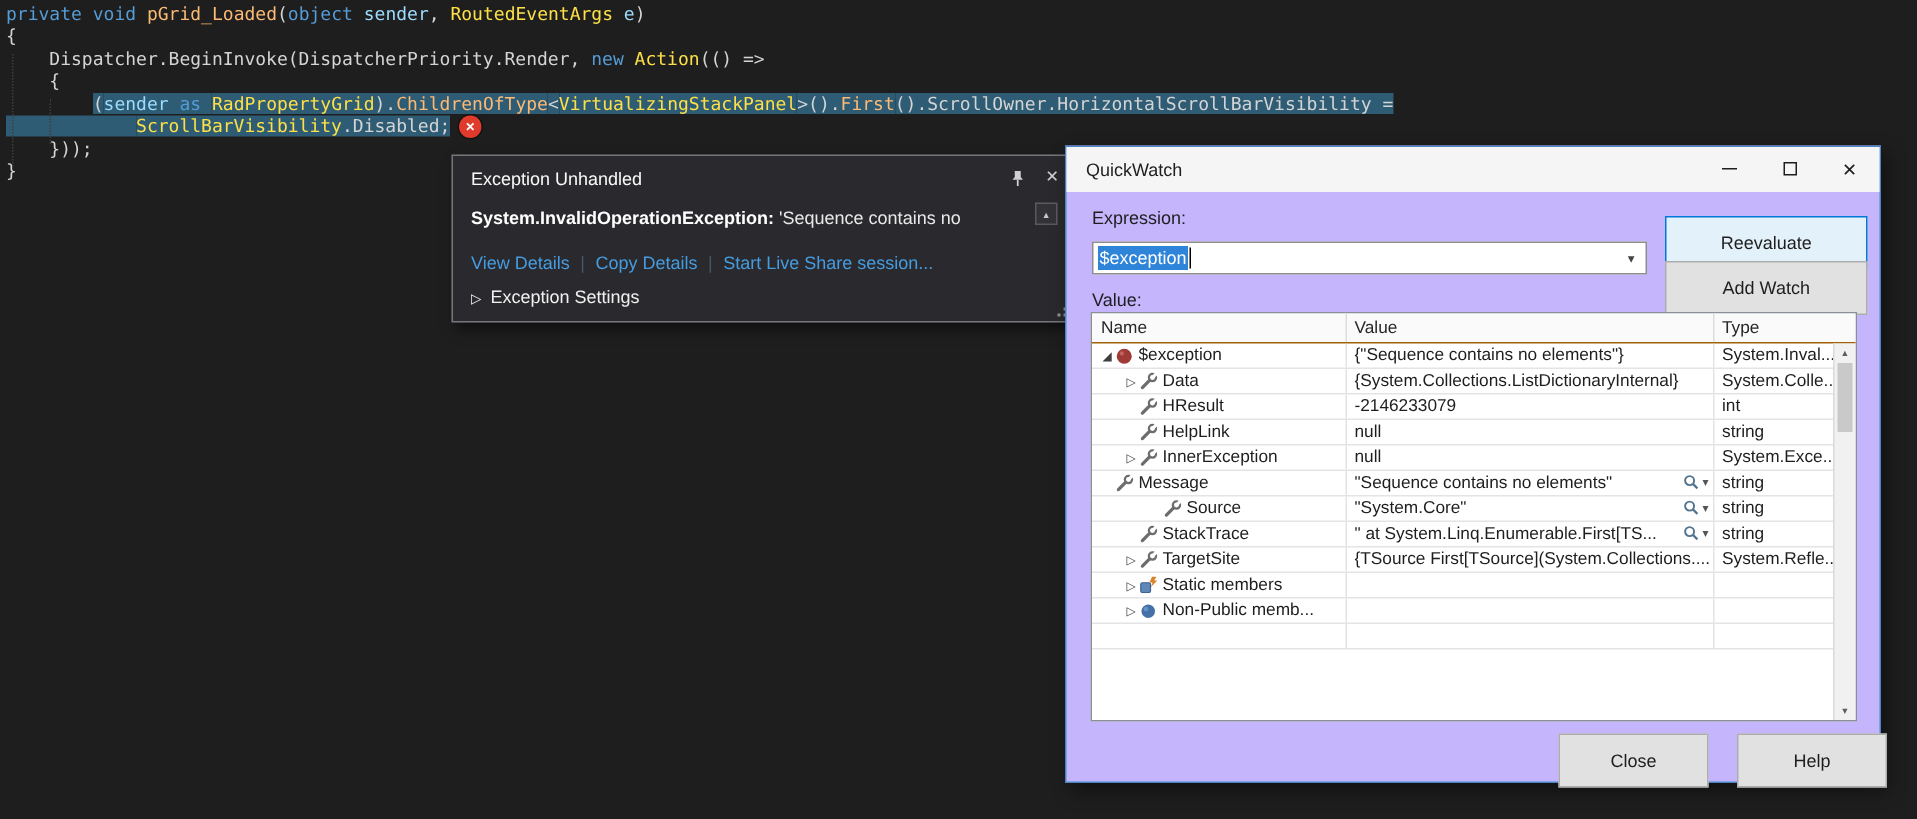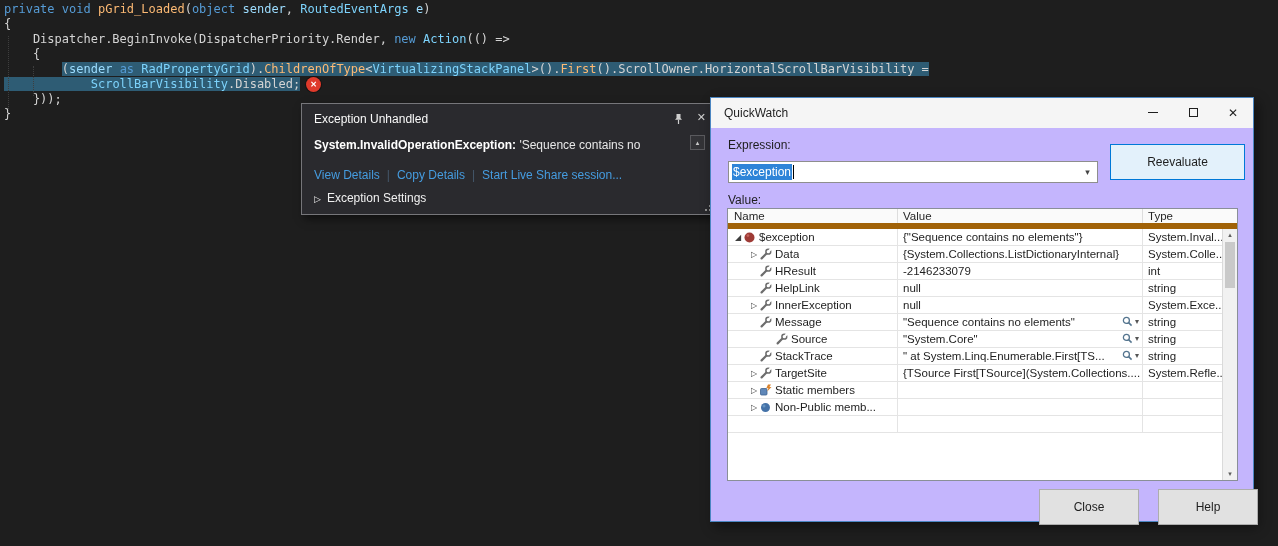--- a/index.html
+++ b/index.html
@@ -11,21 +11,21 @@
   }
 
   
   .editor { position:absolute; left:0; top:2px; right:0; }
   .code-line {
     height:15px; line-height:15px; padding-left:4px; white-space:pre;
     font-family:"DejaVu Sans Mono","Liberation Mono",monospace; font-size:12px;
     color:#D4D4D4;
   }
   .tok-kw { color:#569CD6; }
-  .tok-ty { color:#7dd3fc; }
+  .tok-ty { color:#fde047; }
   .tok-m  { color:#fdba74; }
   .tok-pr { color:#9CDCFE; }
   .tok-pl { color:#D4D4D4; }
   .hl { background:var(--selection,#2E5C74); }
   .guide { position:absolute; border-left:1px dotted #3E3E3E; width:0; }
   .g1 { left:8px;  top:34px; height:75px; }
   .g2 { left:33px; top:64px; height:30px; }
 
   
   .error-badge {
@@ -97,21 +97,21 @@
   }
   .reeval   { left:399px; top:46px; width:135px; background:#E3F1FB; border:1px solid var(--accent-blue,#0078D7); }
   .addwatch { left:399px; top:76px; width:135px; }
   .closeb   { left:328px; top:391px; width:100px; }
   .helpb    { left:434px; top:391px; width:100px;margin-left:13px; }
 
   .wtable {
     position:absolute; left:16px; top:110px; width:511px; height:273px;
     background:#fff; border:1px solid #8A8F98;
   }
-  .wheader { display:flex; height:20px; background:#FAFAFA; border-bottom:6px solid #a16207; }
+  .wheader { display:flex; height:20px; background:#FAFAFA; border-bottom:1px solid #a16207; }
   .wc { display:flex; align-items:center; overflow:hidden; white-space:nowrap; height:100%; }
   .wc.name  { width:170px; border-right:1px solid #DDDDDD; }
   .wc.value { width:245px; border-right:1px solid #DDDDDD; position:relative; padding-left:5px; }
   .wc.type  { flex:1; padding-left:5px; }
   .hcell { font-size:11.5px; color:#262626; padding-left:6px; }
   .wrows { position:absolute; top:20px; left:0; right:15px; bottom:0; overflow:hidden; }
   .wrow { display:flex; height:17px; border-bottom:1px solid #E4E4E4; font-size:11.5px; }
   .wrow .wc.name  { border-right:1px solid #E4E4E4; }
   .wrow .wc.value { border-right:1px solid #E4E4E4; }
   .exp { width:12px; flex:none; font-size:8px; color:#3E3E3E; text-align:center; display:inline-block; }
@@ -192,20 +192,21 @@
 
   <div class="combo">
     <span class="combo-sel">$exception</span>
       <span class="caret"></span>
     <span class="combo-btn">
       <span class="ddg">▾</span>
     </span>
   </div>
 
   <button class="btn reeval">Reevaluate</button>
+  <button class="btn addwatch">Add Watch</button>
 
   <div class="qw-label val">Value:</div>
 
   <div class="wtable">
     <div class="wheader">
       <div class="wc name hcell">Name</div>
       <div class="wc value hcell">Value</div>
       <div class="wc type hcell">Type</div>
     </div>
     <div class="wrows">
@@ -297,21 +298,21 @@
             <span class="nlabel">InnerException</span>
           </div>
           <div class="wc value">
             <span class="vlabel">null</span>
           </div>
           <div class="wc type">
             <span>System.Exce...</span>
           </div>
         </div>
         <div class="wrow">
-          <div class="wc name" style="padding-left: 20px;">
+          <div class="wc name" style="padding-left: 4px;">
             <span class="exp"></span>
             <span class="ric">
               <svg width="12" height="12" viewBox="0 0 12 12">
                 <line x1="1.6" y1="10.4" x2="6.2" y2="5.8" stroke="#6D6D6D" stroke-width="2.2" stroke-linecap="round"></line>
                 <circle cx="8.3" cy="3.7" r="2.4" stroke="#6D6D6D" stroke-width="1.5" fill="none"></circle>
                 <rect x="7.2" y="0" width="2.2" height="3.7" fill="#ffffff" transform="rotate(45 8.3 3.7)"></rect>
               </svg>
             </span>
             <span class="nlabel">Message</span>
           </div>

